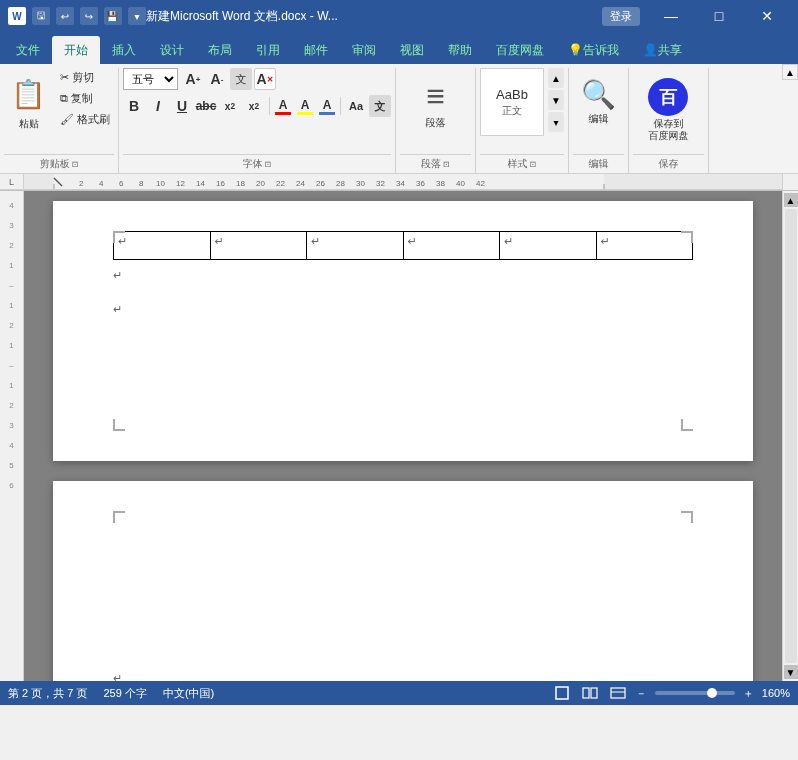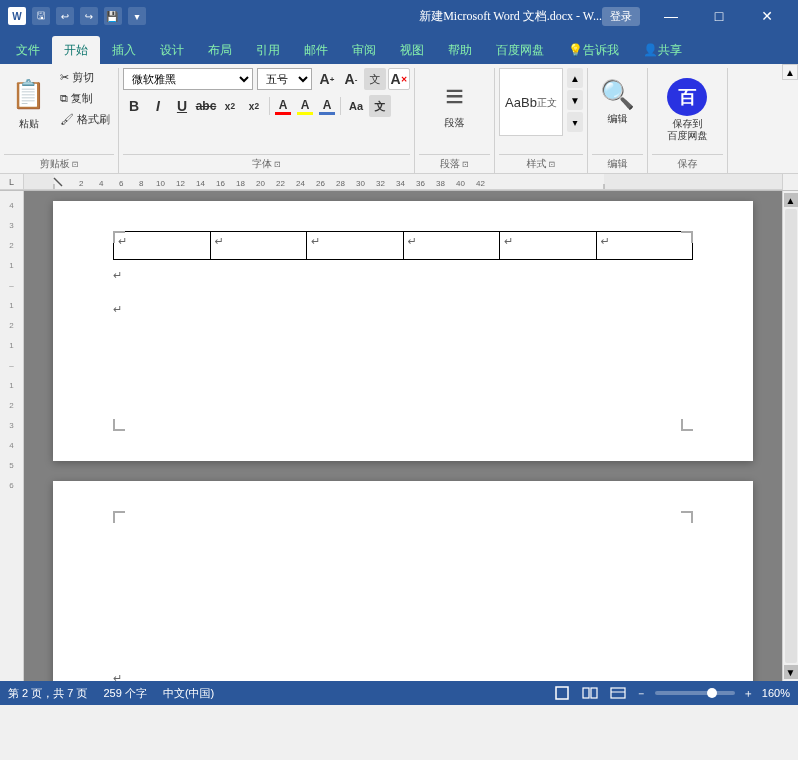--- a/index.html
+++ b/index.html
@@ -11,21 +11,21 @@
       background: #2b579a;
       display: flex;
       align-items: center;
       padding: 0 8px;
       color: white;
       font-size: 12px;
     }
     .title-bar-left { display: flex; align-items: center; gap: 6px; }
     .title-bar-icon { width: 18px; height: 18px; background: white; border-radius: 2px; display: flex; align-items: center; justify-content: center; font-size: 10px; color: #2b579a; font-weight: bold; }
     .title-bar-action-btn { width: 18px; height: 18px; background: rgba(255,255,255,0.15); border-radius: 2px; display: flex; align-items: center; justify-content: center; font-size: 10px; color: white; cursor: pointer; }
-    .title-bar-title { flex: 1; text-align: right; font-size: 12px; font-family: Liberation Serif, serif; }
+    .title-bar-title { flex: 1; text-align: left; font-size: 12px; }
     .title-bar-right { display: flex; align-items: center; gap: 2px; }
     .title-bar-right-btn { width: 46px; height: 32px; display: flex; align-items: center; justify-content: center; font-size: 14px; color: white; cursor: pointer; }
     .login-btn { background: rgba(255,255,255,0.25); border-radius: 3px; padding: 2px 8px; font-size: 11px; color: white; cursor: pointer; margin-right: 8px; }
 
     
     .ribbon-tabs {
       height: 32px;
       background: #2b579a;
       display: flex;
       align-items: flex-end;
@@ -173,21 +173,21 @@
     .divider-v { width: 1px; height: 18px; background: #d0d0d0; margin: 0 2px; }
 
     
     .style-group { min-width: 80px; }
     .style-preview {
       width: 64px;
       height: 68px;
       background: white;
       border: 1px solid #d0d0d0;
       display: flex;
-      flex-direction: row;
+      flex-direction: column;
       align-items: center;
       justify-content: center;
       font-size: 11px;
       cursor: pointer;
     }
     .style-arrow { display: flex; flex-direction: column; gap: 2px; margin-left: 2px; }
     .style-arrow-btn { width: 16px; height: 20px; display: flex; align-items: center; justify-content: center; cursor: pointer; font-size: 10px; background: rgba(0,0,0,0.05); border-radius: 2px; }
 
     
     .big-ribbon-btn {
@@ -445,23 +445,20 @@
     </div>
     <div class="ribbon-group-label">
       <span>剪贴板</span>
       <span class="group-expand">⊡</span>
     </div>
   </div>
 
   <div class="ribbon-group font-group">
     <div class="ribbon-group-content" style="flex-direction:column; gap:2px;">
       <div class="font-row">
-        <select class="font-select">
-          <option>微软雅黑</option>
-        </select>
         <select class="font-size-select">
           <option>五号</option>
         </select>
         <div class="font-size-icons">
           <div class="icon-btn" style="font-size:14px;font-weight:bold;">A<sup style="font-size:8px;">+</sup></div>
           <div class="icon-btn" style="font-size:14px;font-weight:bold;">A<sup style="font-size:8px;">-</sup></div>
           <div class="icon-btn" style="font-size:11px; background:#d9d9d9; padding:2px;">文</div>
           <div class="icon-btn" style="font-size:14px;font-weight:bold; border:1px solid #ccc; background:white;">A<span style="font-size:8px;color:#e00;">✕</span></div>
         </div>
       </div>

